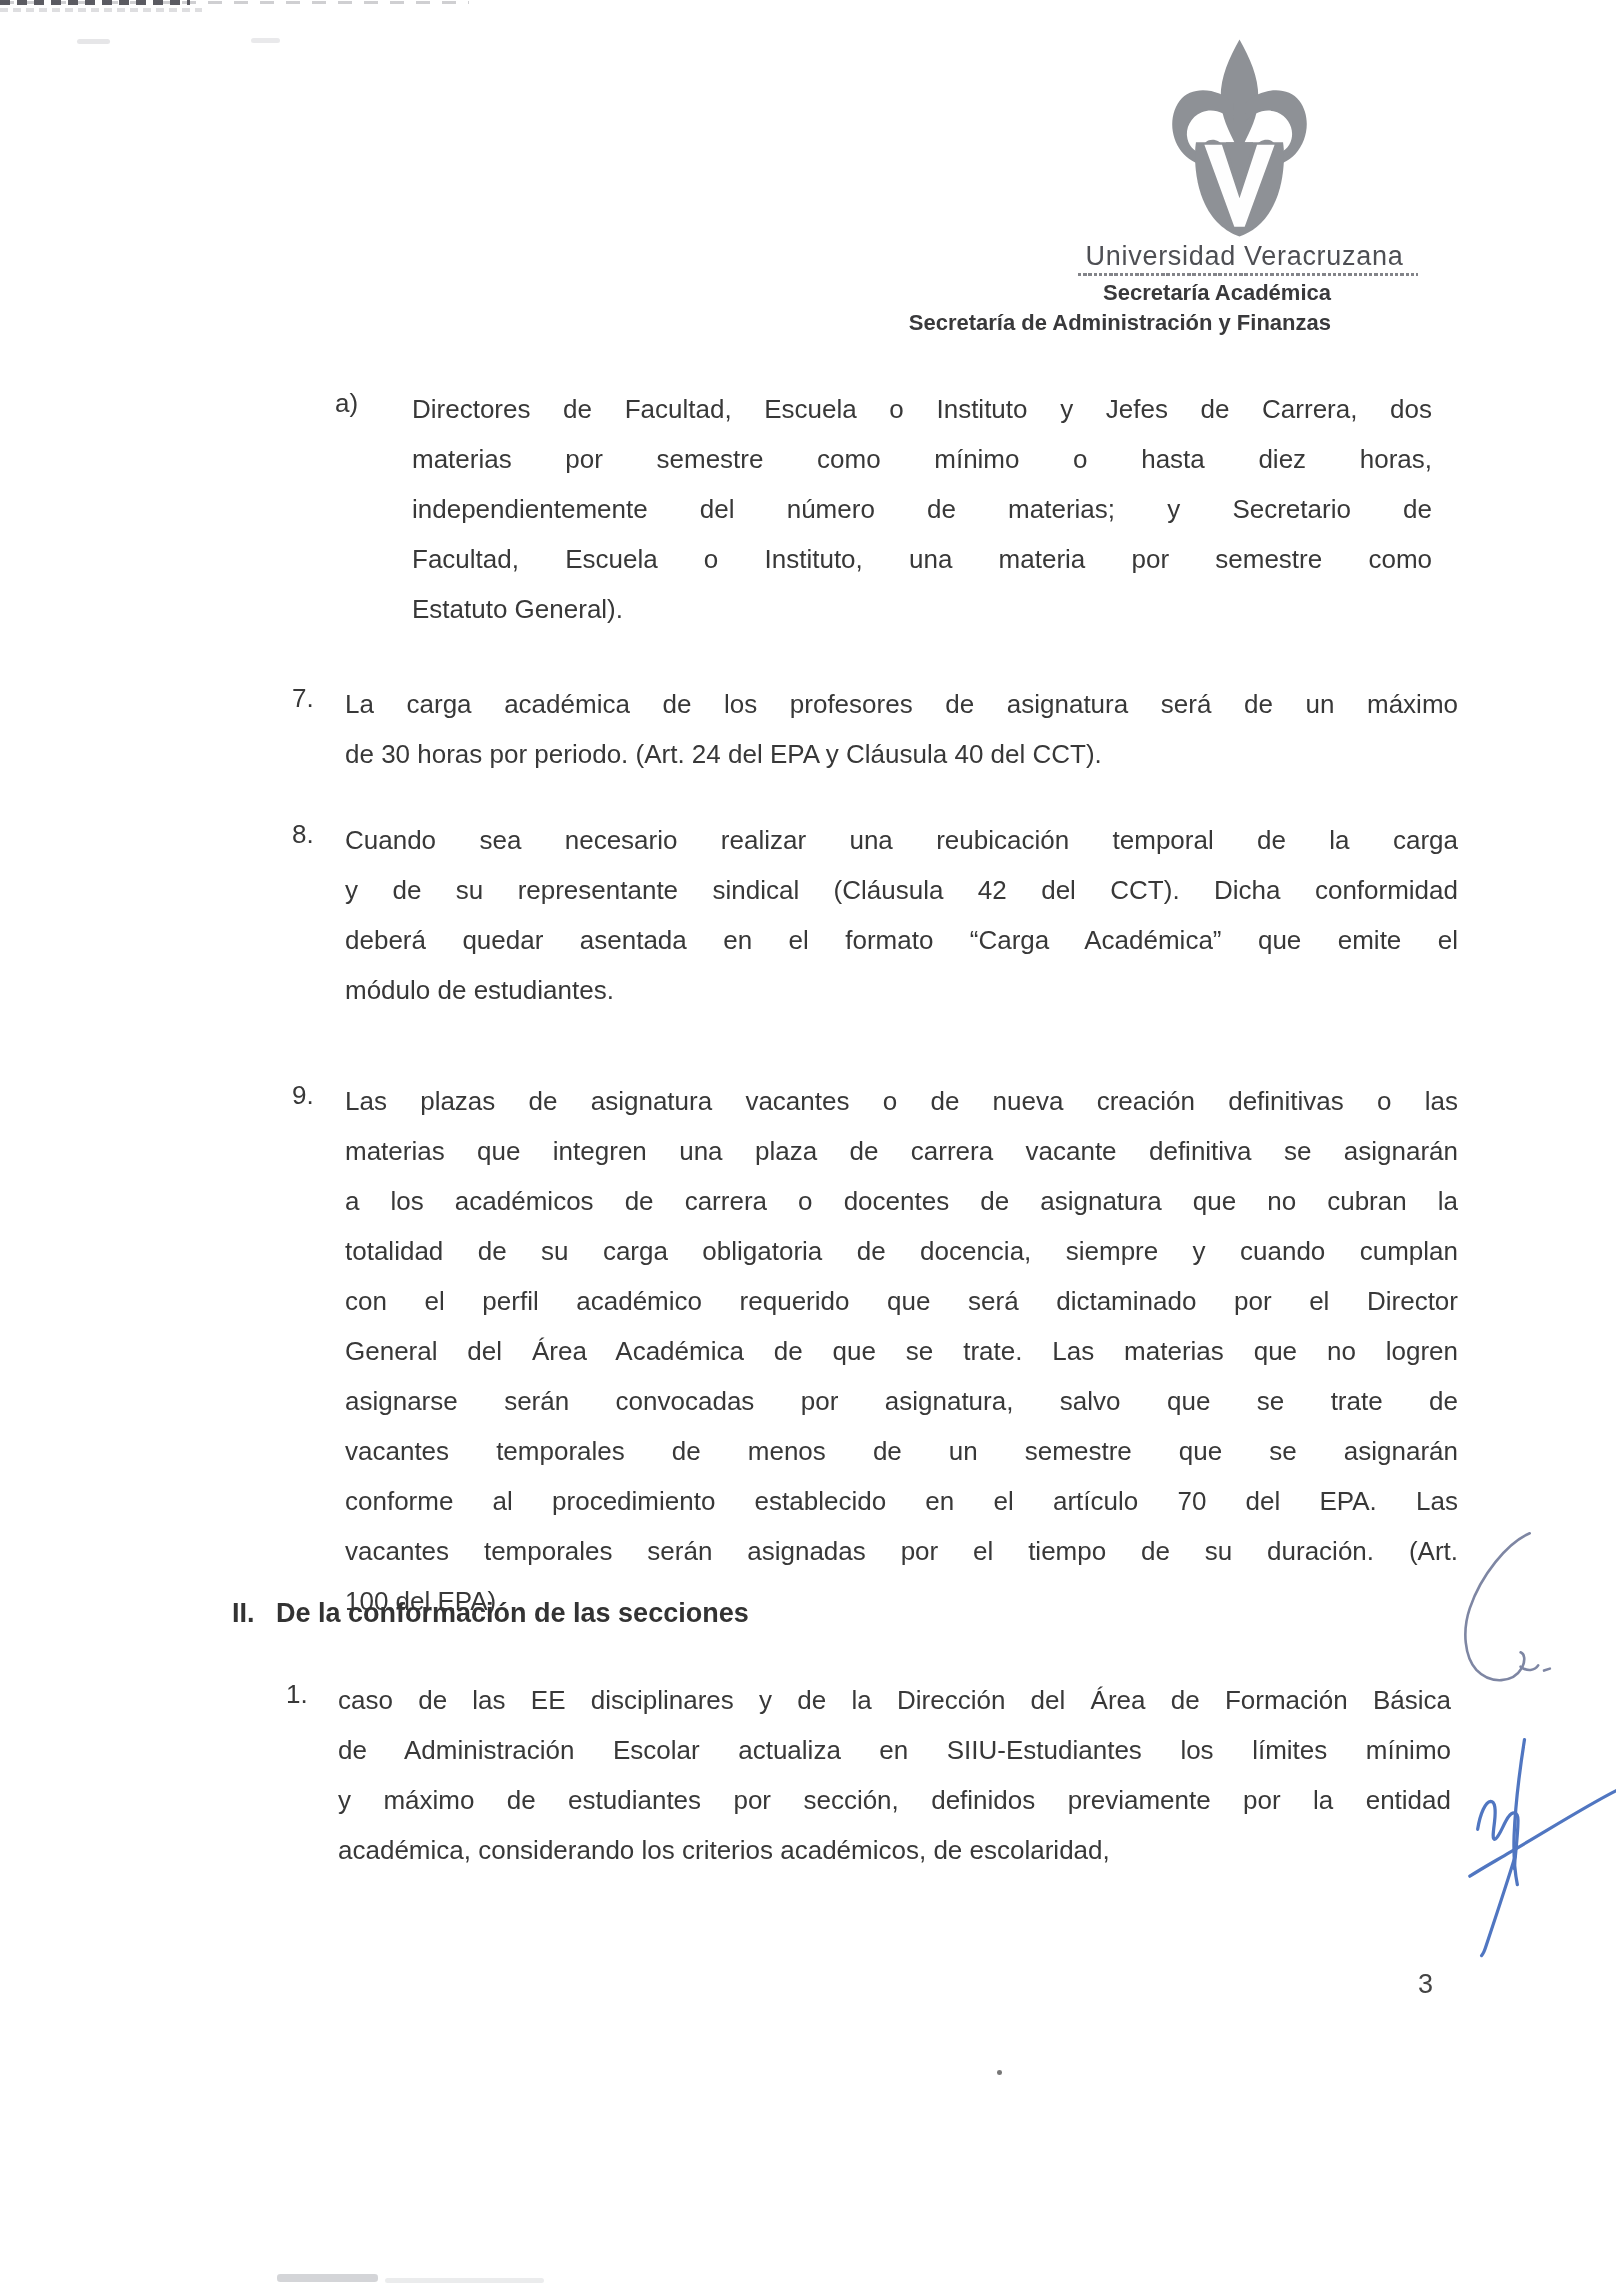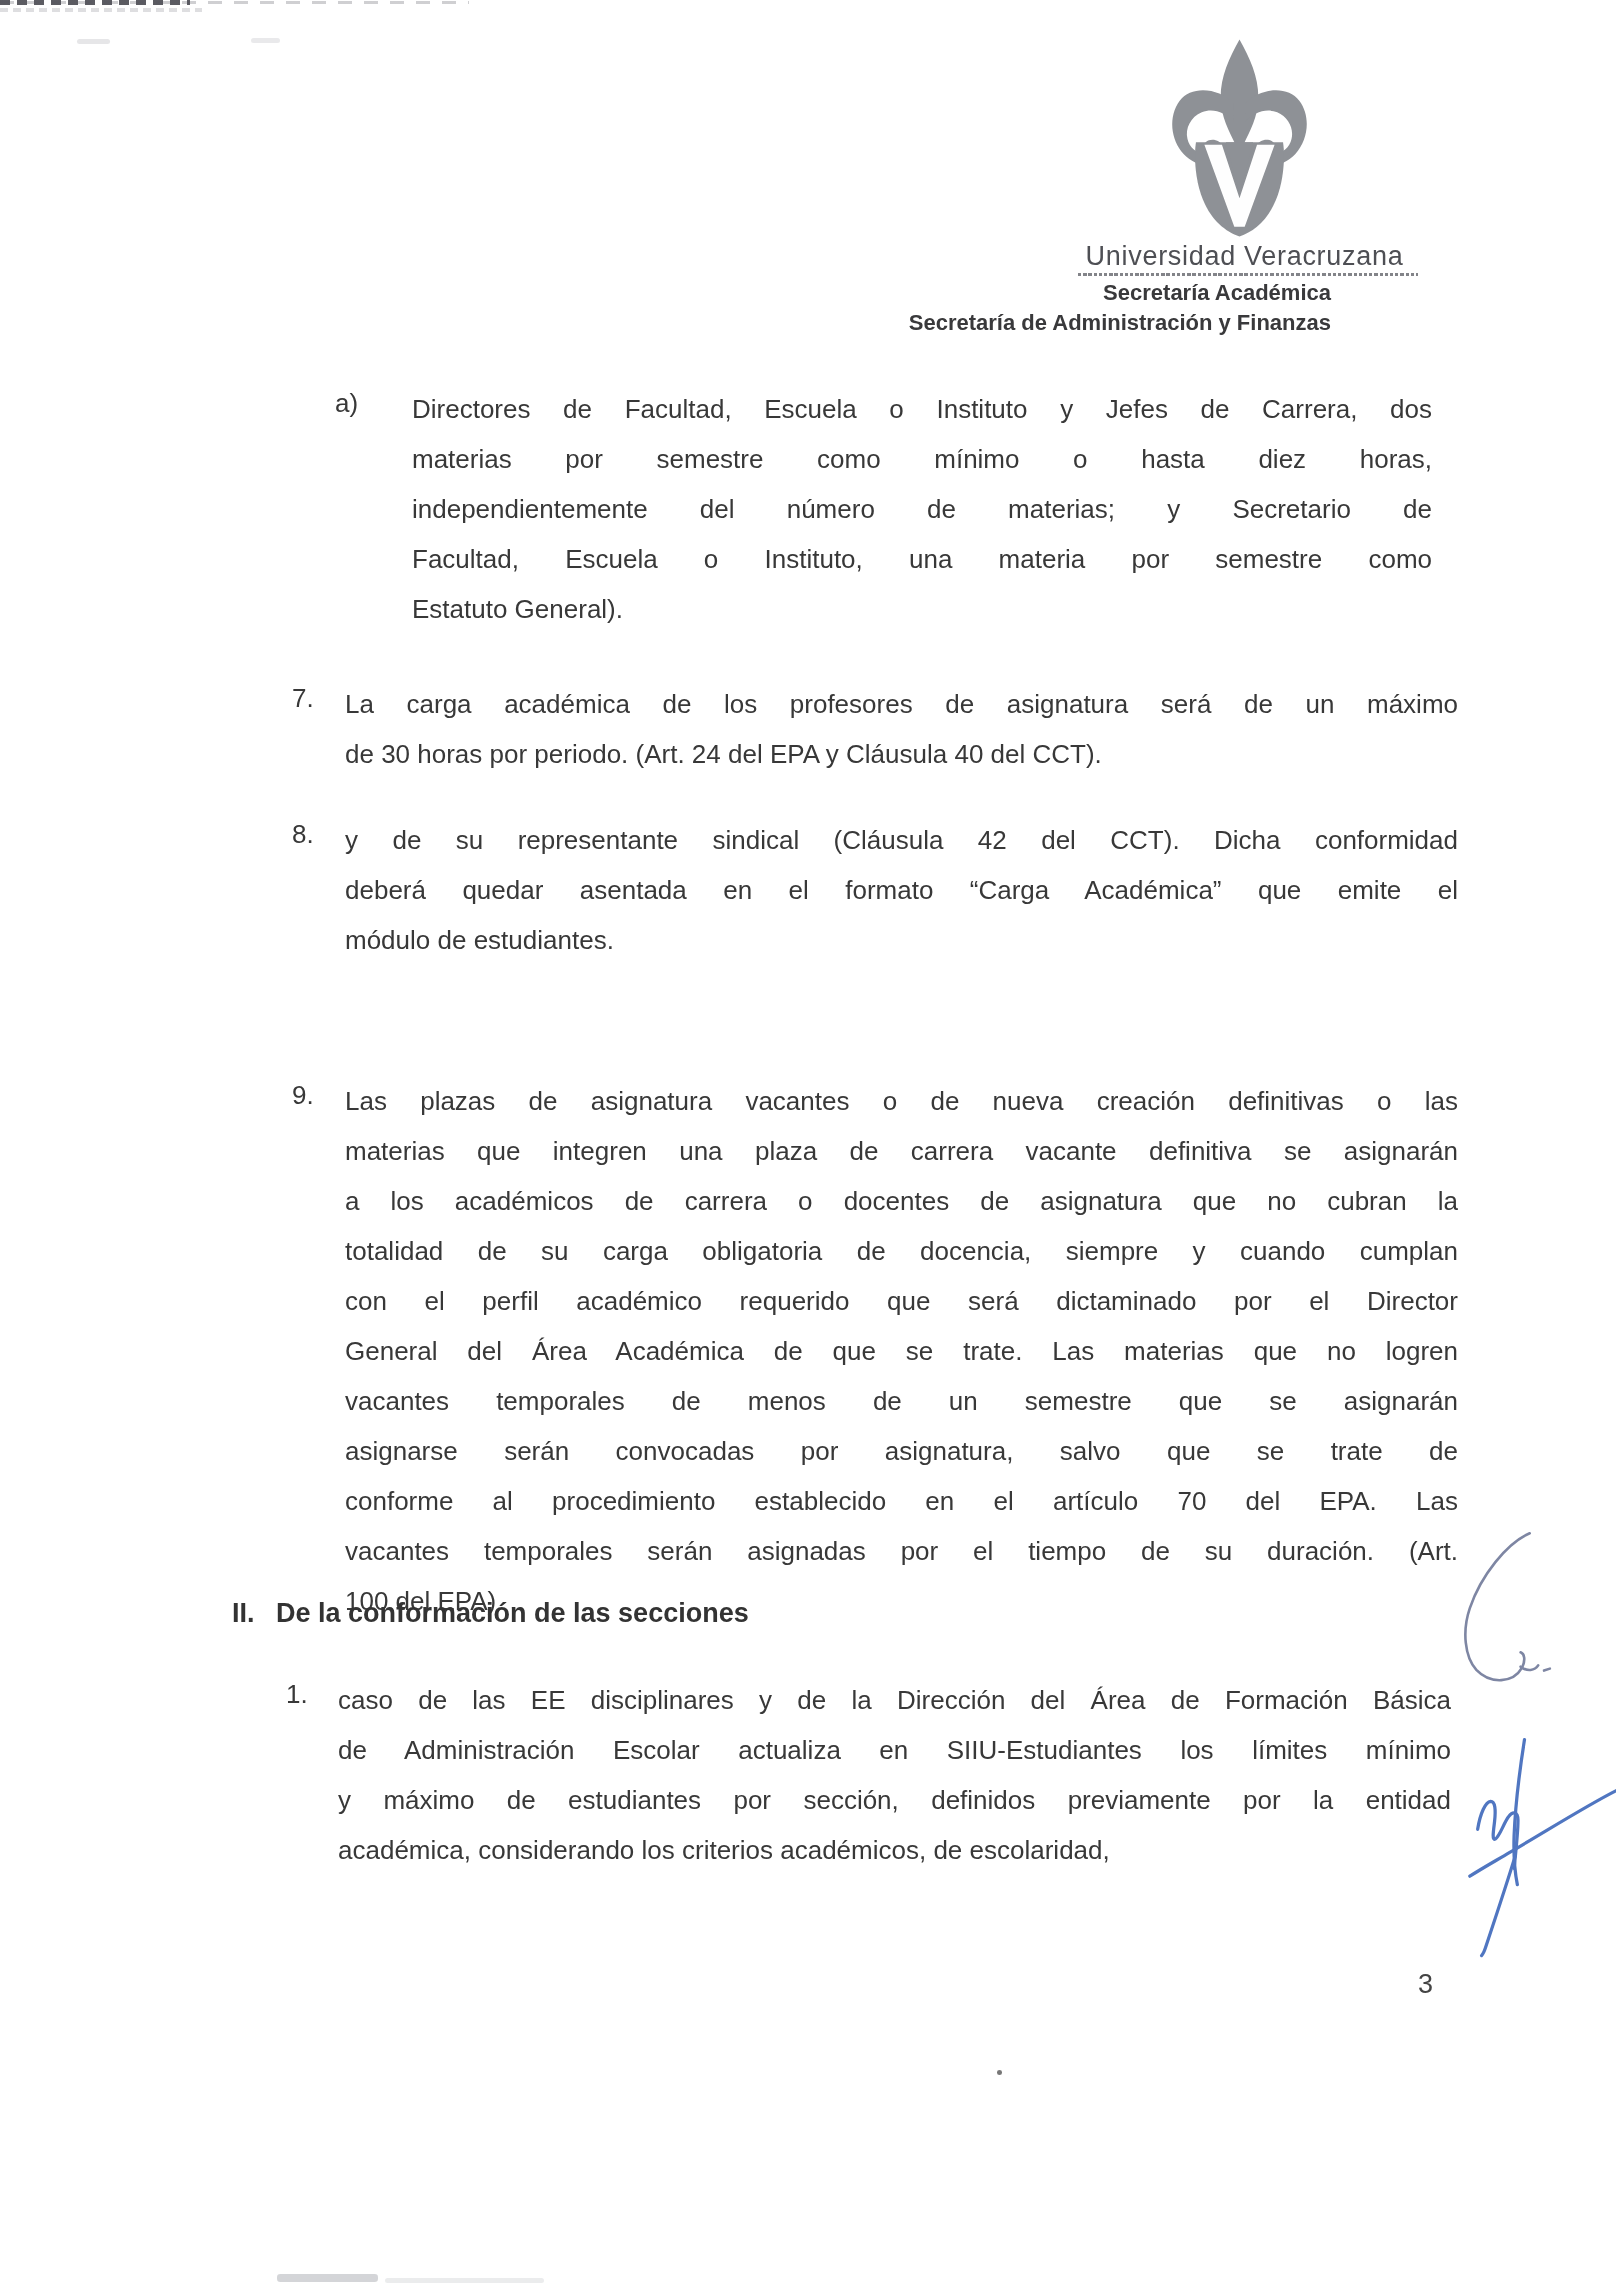--- a/index.html
+++ b/index.html
@@ -128,36 +128,37 @@
       <div class="item item-idx-1 numbered">
         <div class="label">7.</div>
         <div class="text">
           <div class="line">La carga académica de los profesores de asignatura será de un máximo</div>
           <div class="line last">de 30 horas por periodo. (Art. 24 del EPA y Cláusula 40 del CCT).</div>
         </div>
       </div>
       <div class="item item-idx-2 numbered">
         <div class="label">8.</div>
         <div class="text">
+          <div class="line">Cuando sea necesario realizar una reubicación temporal de la carga</div>
           <div class="line">y de su representante sindical (Cláusula 42 del CCT). Dicha conformidad</div>
           <div class="line">deberá quedar asentada en el formato “Carga Académica” que emite el</div>
           <div class="line last">módulo de estudiantes.</div>
         </div>
       </div>
       <div class="item item-idx-3 numbered">
         <div class="label">9.</div>
         <div class="text">
           <div class="line">Las plazas de asignatura vacantes o de nueva creación definitivas o las</div>
           <div class="line">materias que integren una plaza de carrera vacante definitiva se asignarán</div>
           <div class="line">a los académicos de carrera o docentes de asignatura que no cubran la</div>
           <div class="line">totalidad de su carga obligatoria de docencia, siempre y cuando cumplan</div>
           <div class="line">con el perfil académico requerido que será dictaminado por el Director</div>
           <div class="line">General del Área Académica de que se trate. Las materias que no logren</div>
+          <div class="line">asignarse serán convocadas por asignatura, salvo que se trate de</div>
           <div class="line">vacantes temporales de menos de un semestre que se asignarán</div>
-          <div class="line">asignarse serán convocadas por asignatura, salvo que se trate de</div>
           <div class="line">conforme al procedimiento establecido en el artículo 70 del EPA. Las</div>
           <div class="line">vacantes temporales serán asignadas por el tiempo de su duración. (Art.</div>
           <div class="line last">100 del EPA)</div>
         </div>
       </div>
       <div class="item item-idx-4 heading">
         <div class="label">II.</div>
         <div class="text">De la conformación de las secciones</div>
       </div>
       <div class="item item-idx-5 numbered">

